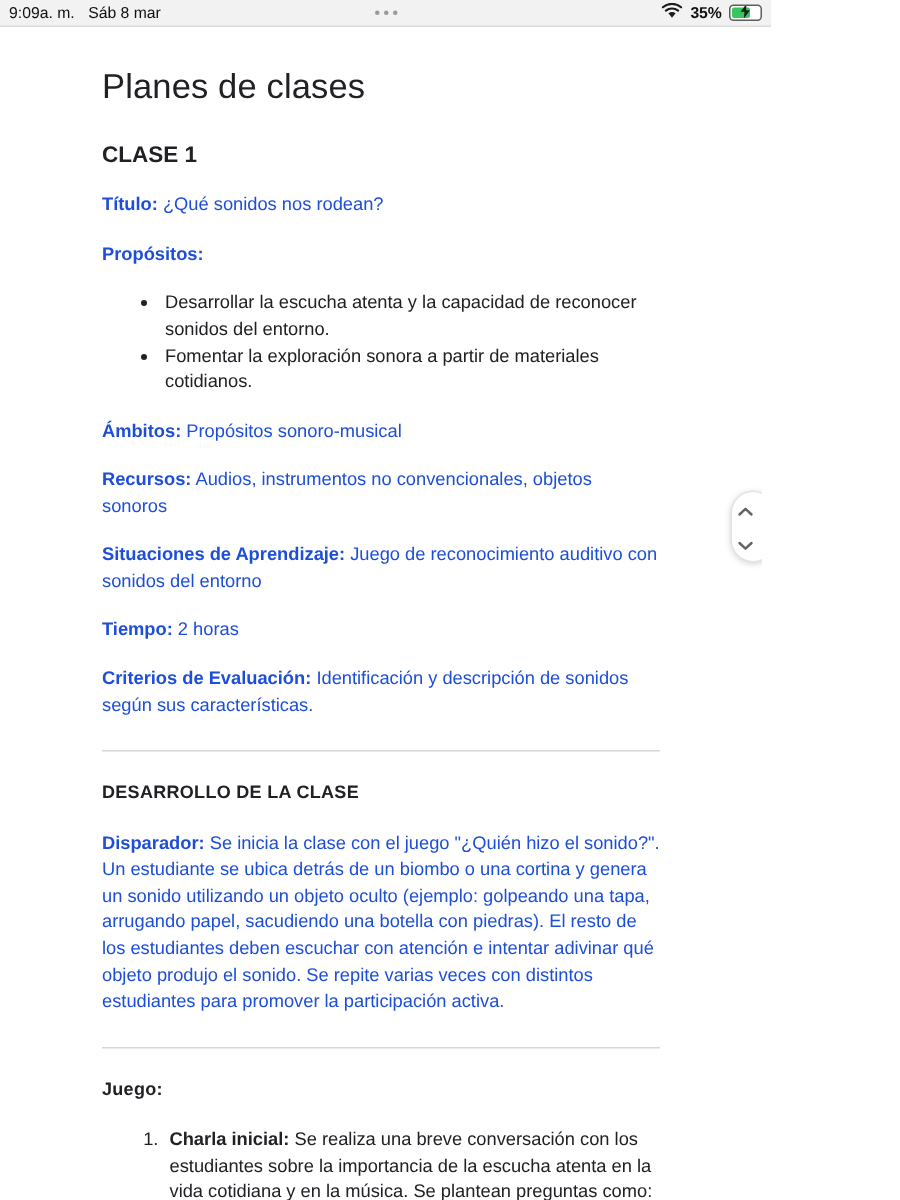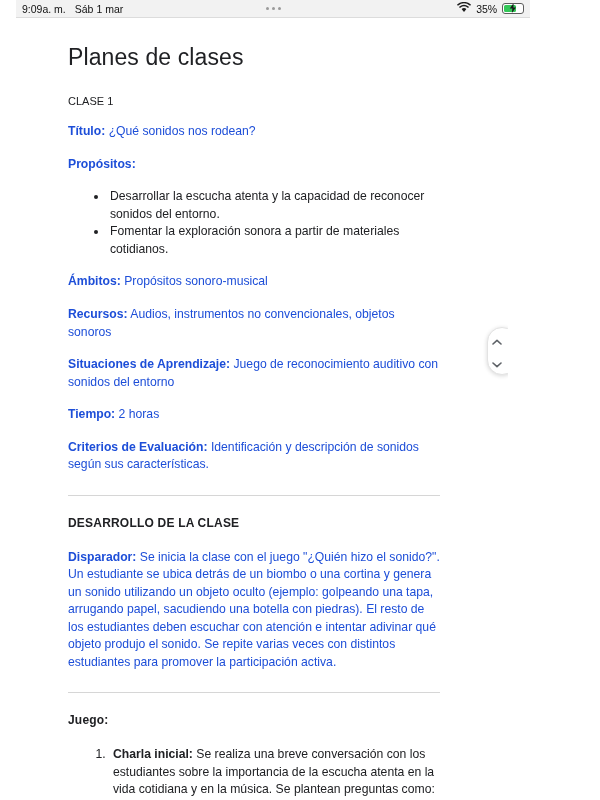--- a/index.html
+++ b/index.html
@@ -13,21 +13,21 @@
     overflow: hidden;
     background: #ffffff;
     font-family: "Liberation Sans", sans-serif;
     color: #202124;
     position: relative;
   }
 
   
   #status-bar {
     position: absolute;
-    top: 0; left: 16px;
+    top: 0; left: 0;
     width: 514px;
     height: 18px;
     background: #f2f2f2;
     border-bottom: 1px solid #dcdcdc;
     display: flex;
     align-items: center;
     font-size: 10.5px;
     color: #111111;
     box-sizing: border-box;
     padding: 0 5px 0 6px;
@@ -60,21 +60,21 @@
     width: 3px; height: 3px;
     border-radius: 50%;
     background: #9a9a9a;
   }
   .sb-right {
     margin-left: auto;
     display: flex;
     align-items: center;
     gap: 5px;
     white-space: nowrap;
-    font-weight: 400;
+    font-weight: 700;
   }
   .wifi-icon { display: block; }
   .battery-pct { font-size: 10.5px; letter-spacing: -0.1px; }
   .battery-icon {
     position: relative;
     width: 22px;
     height: 11px;
     box-sizing: border-box;
     border: 1.3px solid #5d5d5d;
     border-radius: 3px;
@@ -131,22 +131,22 @@
     letter-spacing: 0.1px;
   }
   h2.section-heading {
     font-size: 12px;
     font-weight: bold;
     margin: 0 0 17px 0;
     line-height: 1.3;
     letter-spacing: 0.2px;
   }
   h3.sub-heading {
-    font-size: 11px;
-    font-weight: normal;
+    font-size: 15px;
+    font-weight: bold;
     margin: 0 0 15px 0;
     line-height: 1.3;
   }
   p.para {
     font-size: 12.2px;
     line-height: 1.44;
     margin: 0 0 15px 0;
     color: #1d4ed8;
   }
   p.para b, li b { font-weight: bold; }
@@ -202,21 +202,21 @@
     padding-right: 10px;
   }
   .chev { display: block; }
 </style>
 </head>
 <body>
 
 <div id="status-bar">
   <div class="sb-left">
     <span>9:09a. m.</span>
-    <span>Sáb 1 mar</span>
+    <span>Sáb 8 mar</span>
   </div>
 
   <div class="sb-center">
     <span id="menu-dots">
       <i></i>
       <i></i>
       <i></i>
     </span>
   </div>
 

